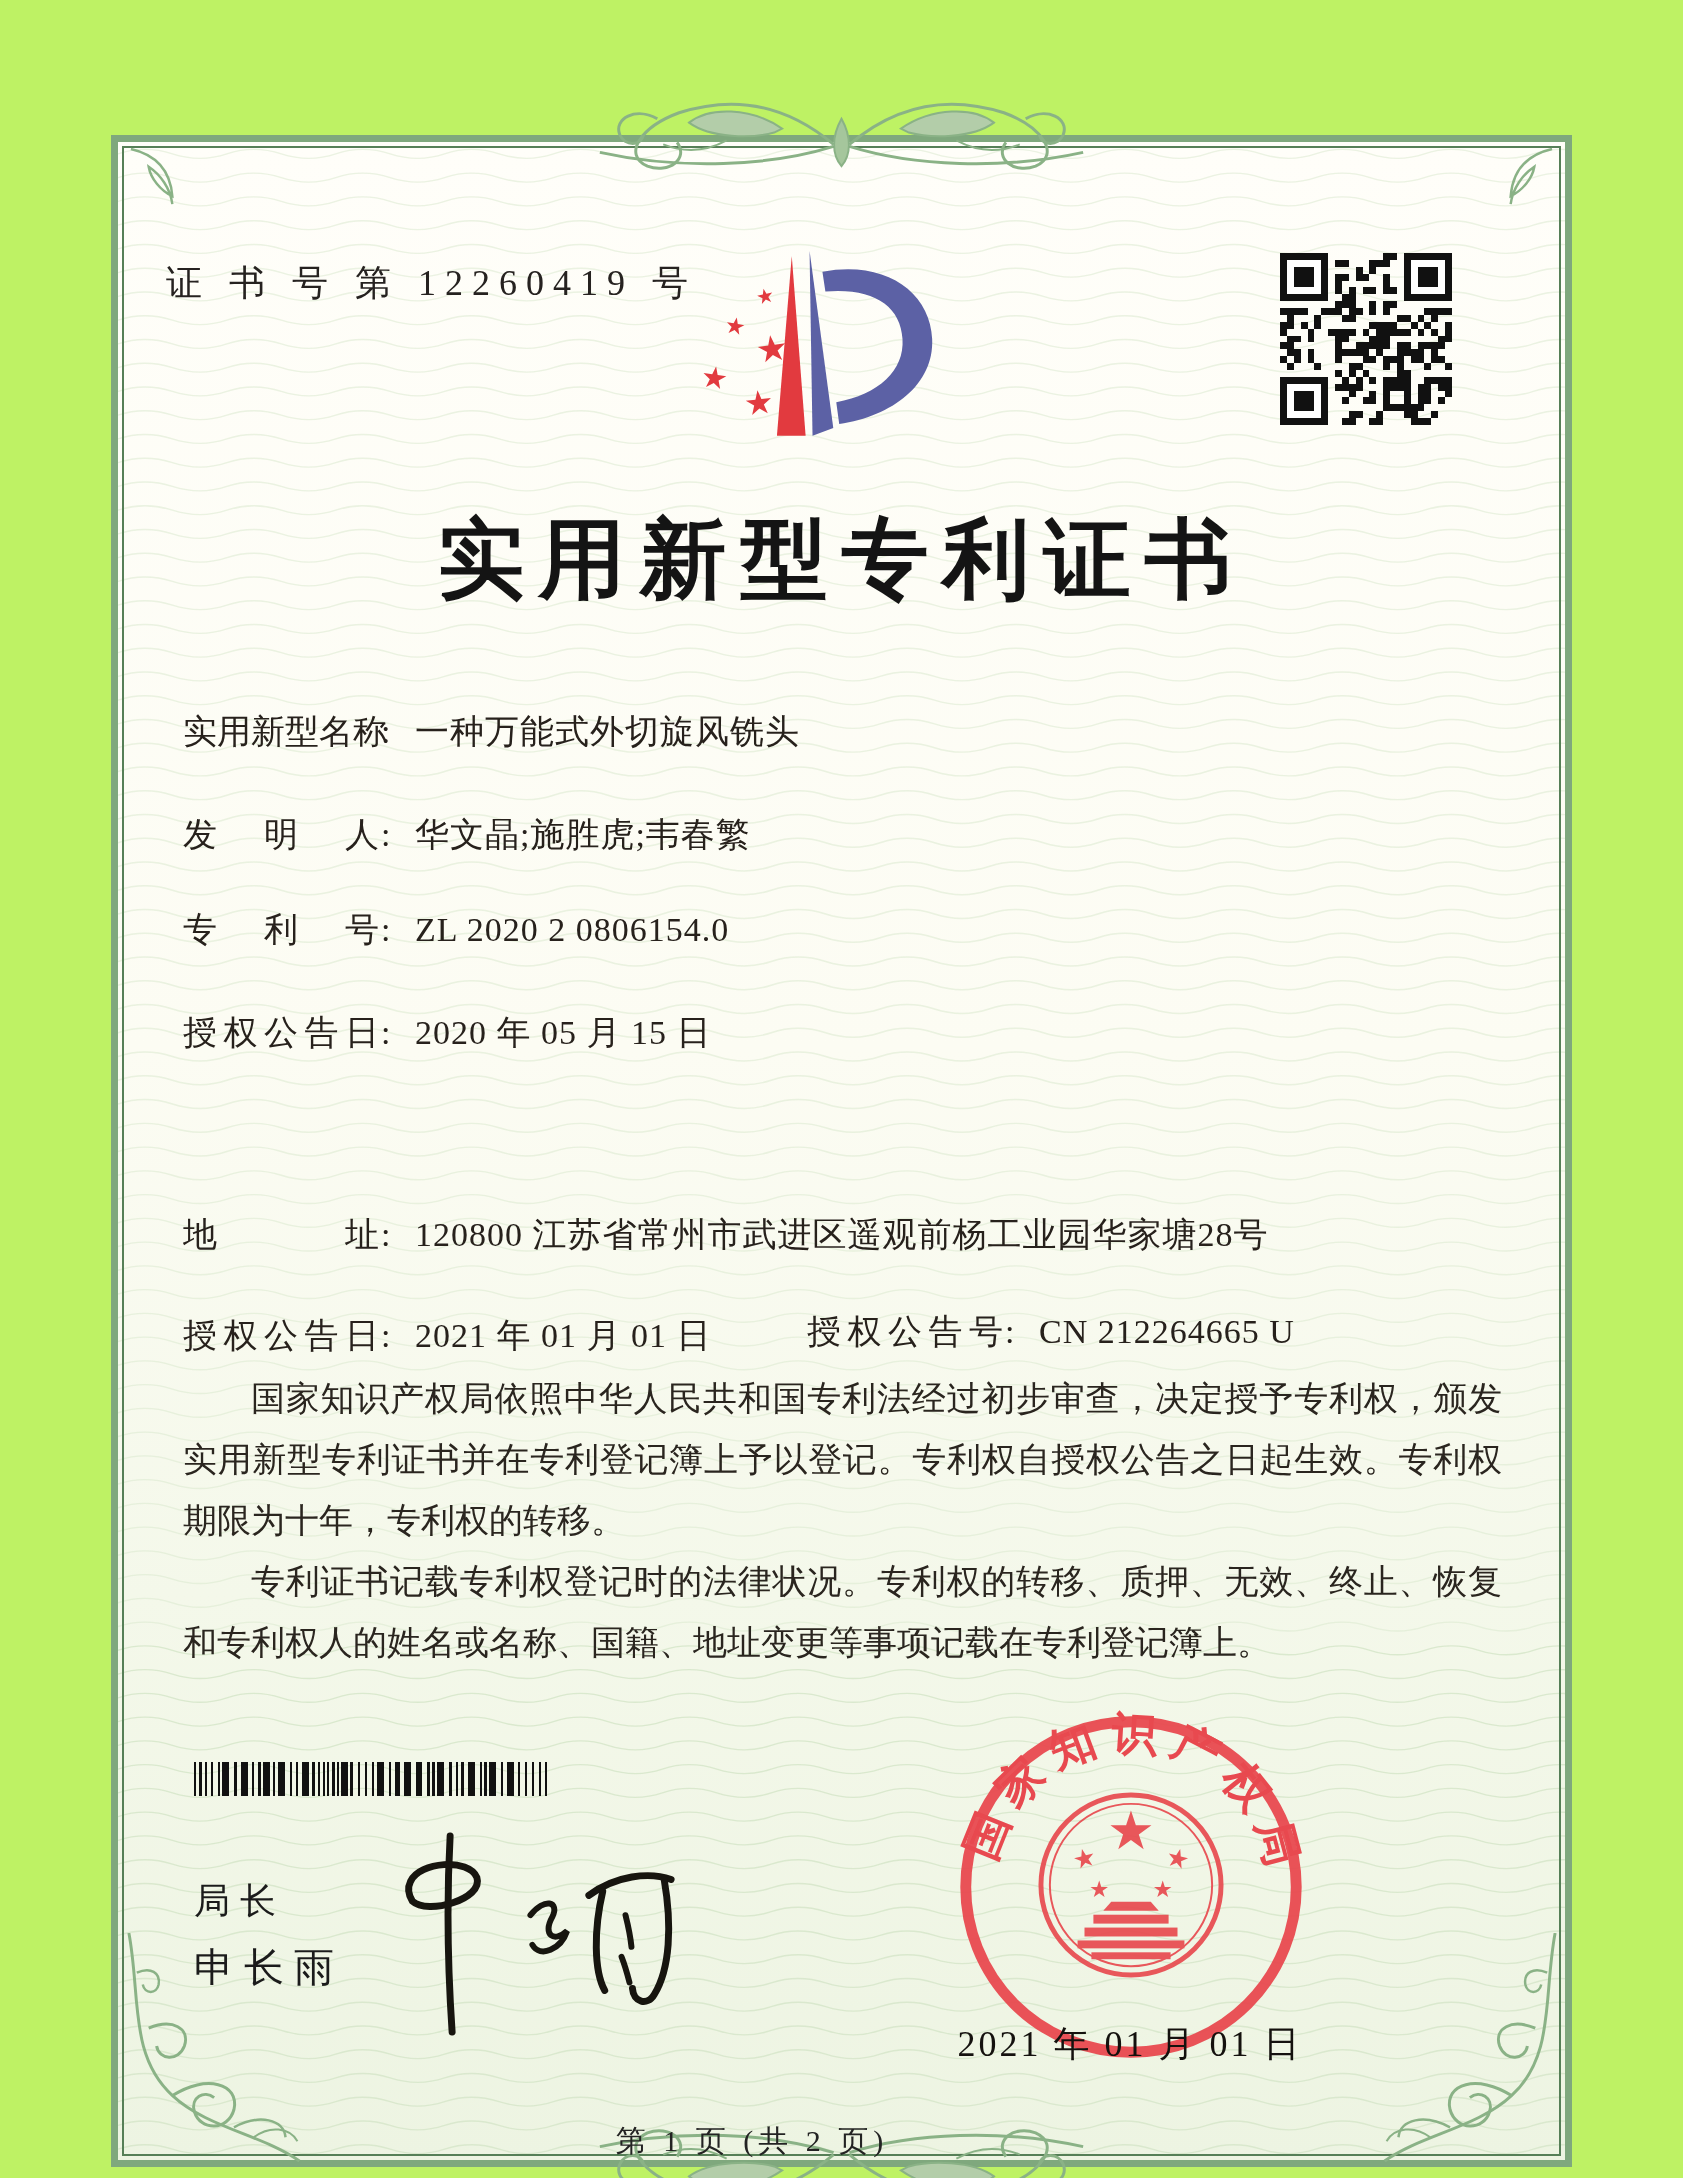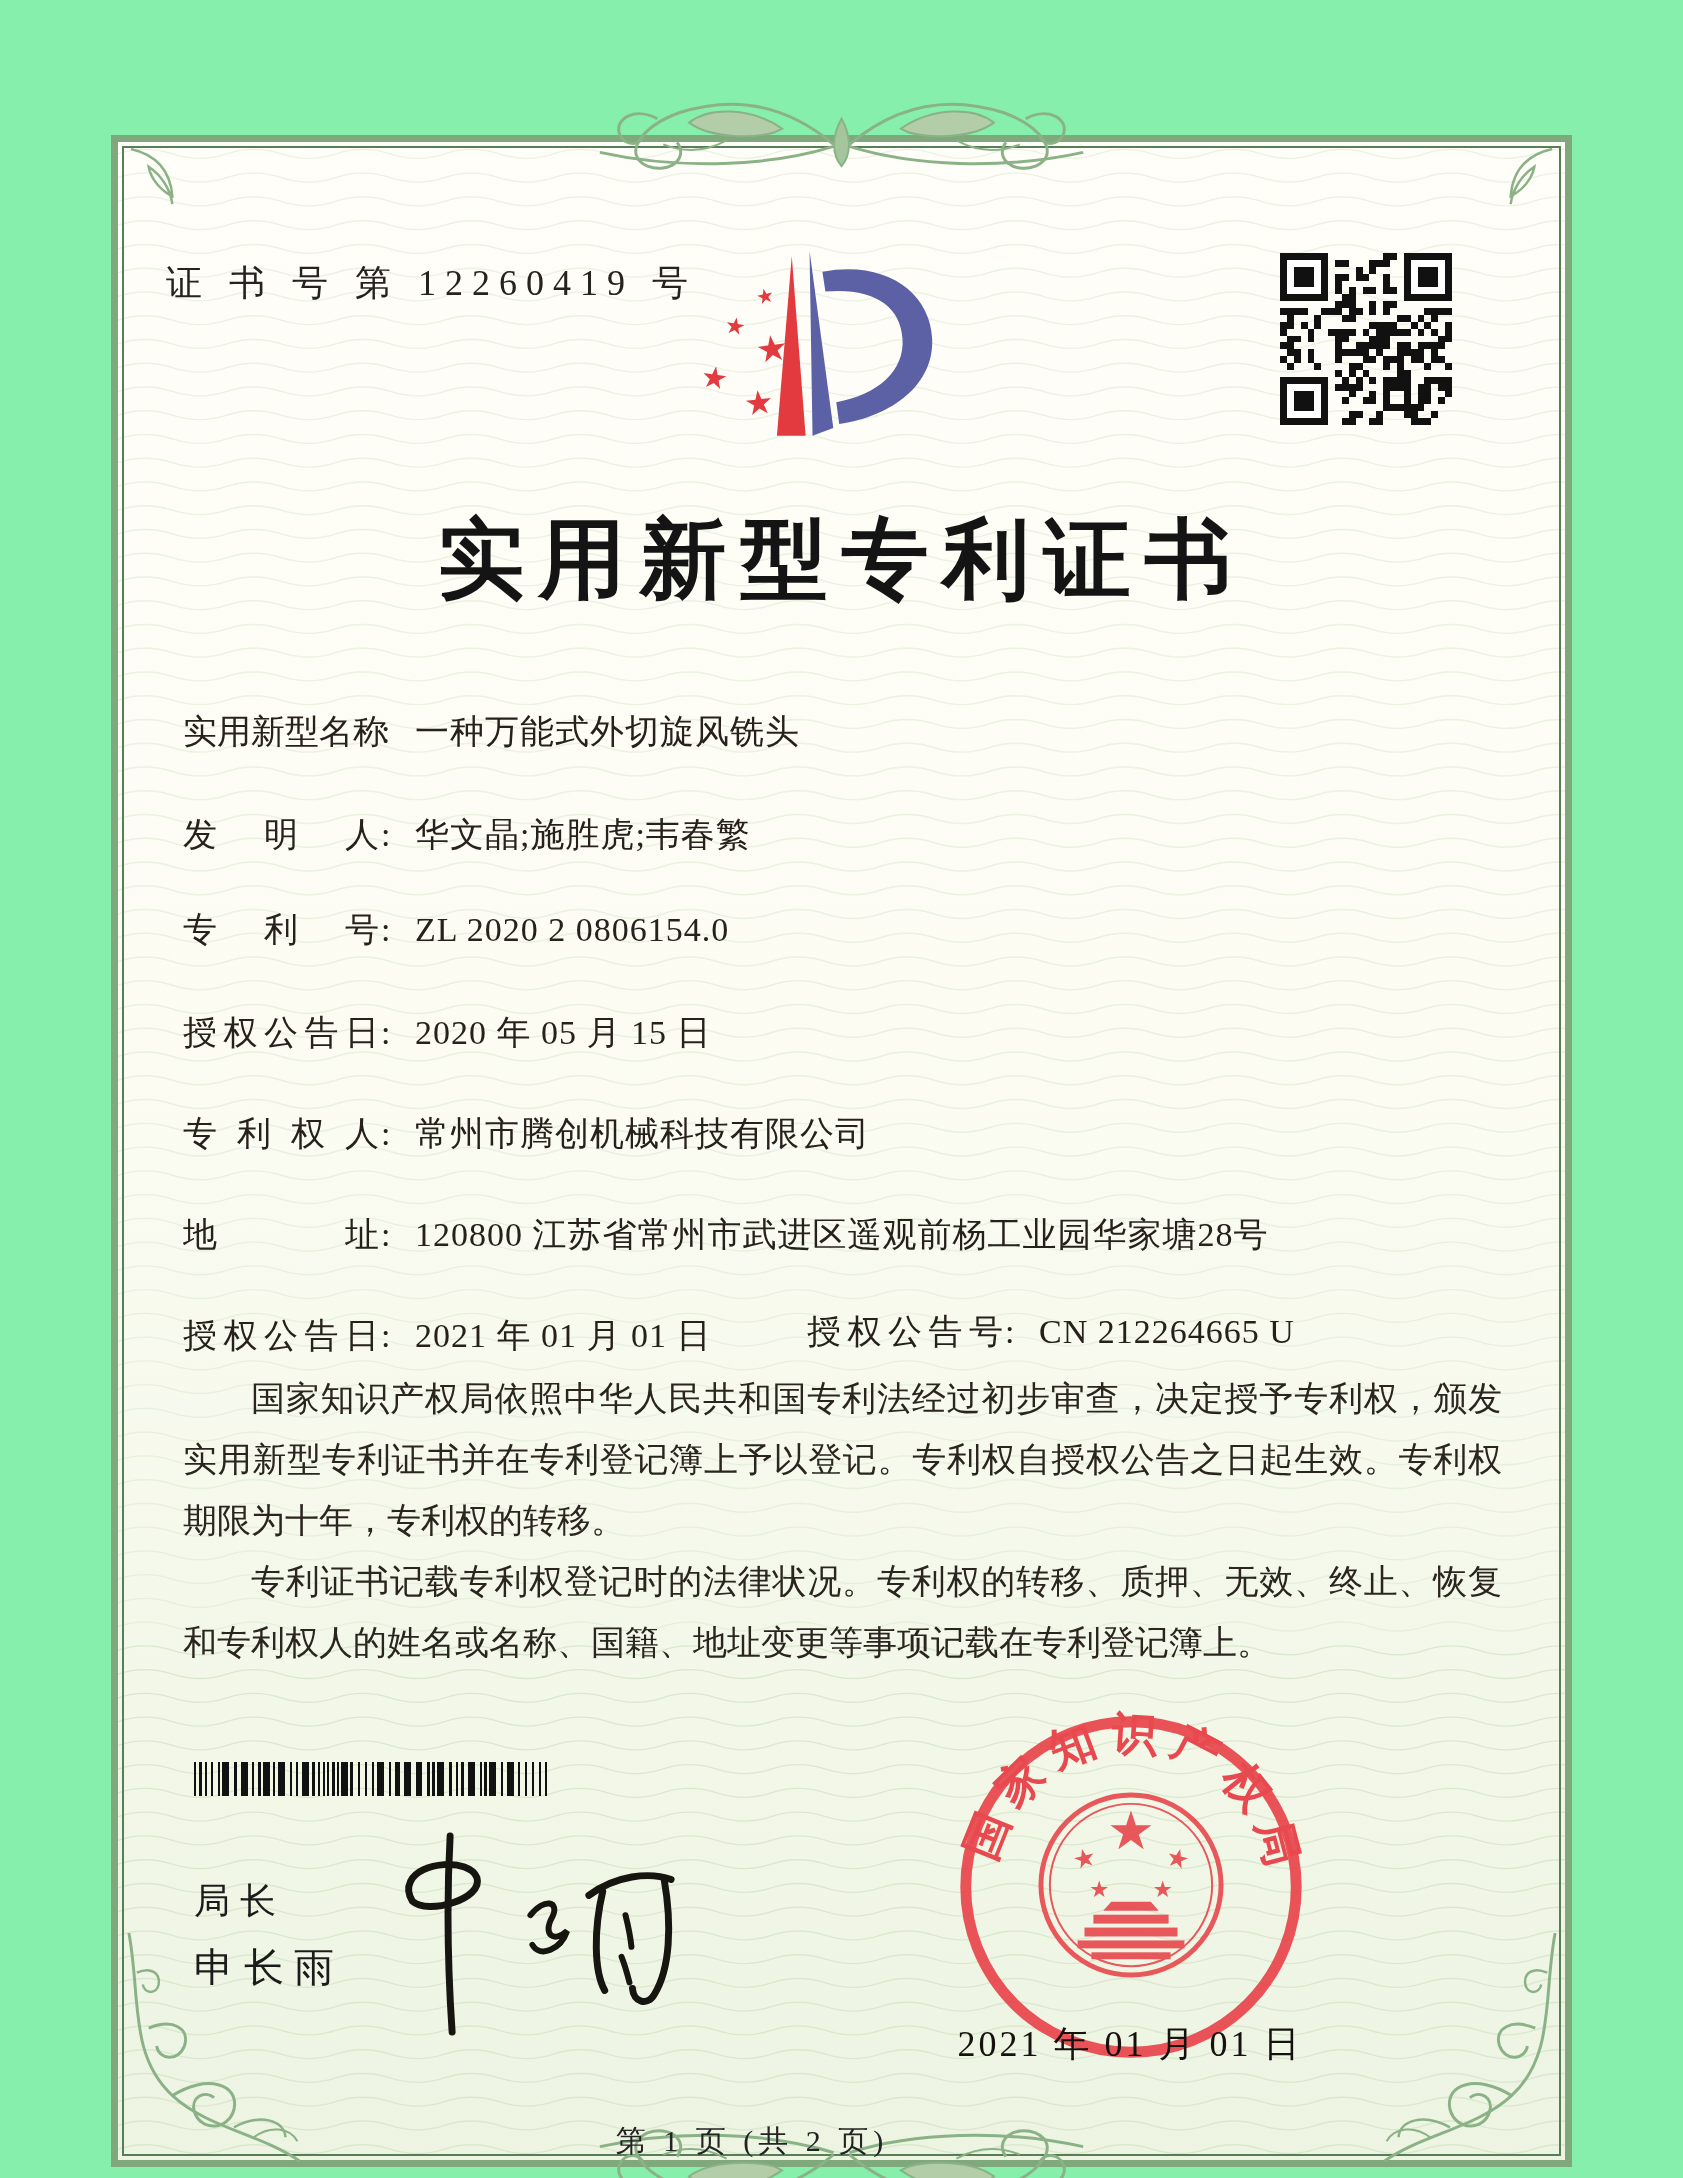--- a/index.html
+++ b/index.html
@@ -1,18 +1,18 @@
 <!DOCTYPE html>
 <html><head>
 <meta charset="utf-8">
 <style>
   * { margin:0; padding:0; box-sizing:border-box; }
   body { background:#888; font-family:"Liberation Serif", serif; }
   .page { position:relative; width:1683px; height:2178px; margin:0 auto;
-          background:#86efac; overflow:hidden; }
+          background:#bef264; overflow:hidden; }
 
   
   .inner-bg { position:absolute; left:118px; top:142px; width:1447px; height:2018px;
               background:linear-gradient(180deg,#fffef9 0%, #fcfcf3 45%, #f4f8ea 72%, #edf4e2 100%);
               z-index:0; }
   .inner-bg svg { position:absolute; inset:0; }
 
   
   .frame-outer { position:absolute; left:111px; top:135px; width:1461px; height:2032px;
                  border:7px solid #7fa87d; z-index:1; }
@@ -447,24 +447,20 @@
       <span class="field-value">华文晶;施胜虎;韦春繁</span>
     </div>
     <div class="field-row" style="top:883px;">
       <span class="field-label">专利号</span><span class="field-colon">:</span>
       <span class="field-value">ZL 2020 2 0806154.0</span>
     </div>
     <div class="field-row" style="top:982px;">
       <span class="field-label">授权公告日</span><span class="field-colon">:</span>
       <span class="field-value">2020 年 05 月 15 日</span>
     </div>
-    <div class="field-row" style="top:1083px;">
-      <span class="field-label">专利权人</span><span class="field-colon">:</span>
-      <span class="field-value">常州市腾创机械科技有限公司</span>
-    </div>
     <div class="field-row" style="top:1184px;">
       <span class="field-label">地址</span><span class="field-colon">:</span>
       <span class="field-value">120800 江苏省常州市武进区遥观前杨工业园华家塘28号</span>
     </div>
 
     <div class="field-row" style="top:1285px; width:1319px;">
       <span class="field-label">授权公告日</span><span class="field-colon">:</span>
       <span class="field-value">2021 年 01 月 01 日</span>
       <span class="pair2">
         <span class="field-label">授权公告号</span><span class="field-colon">:</span>

